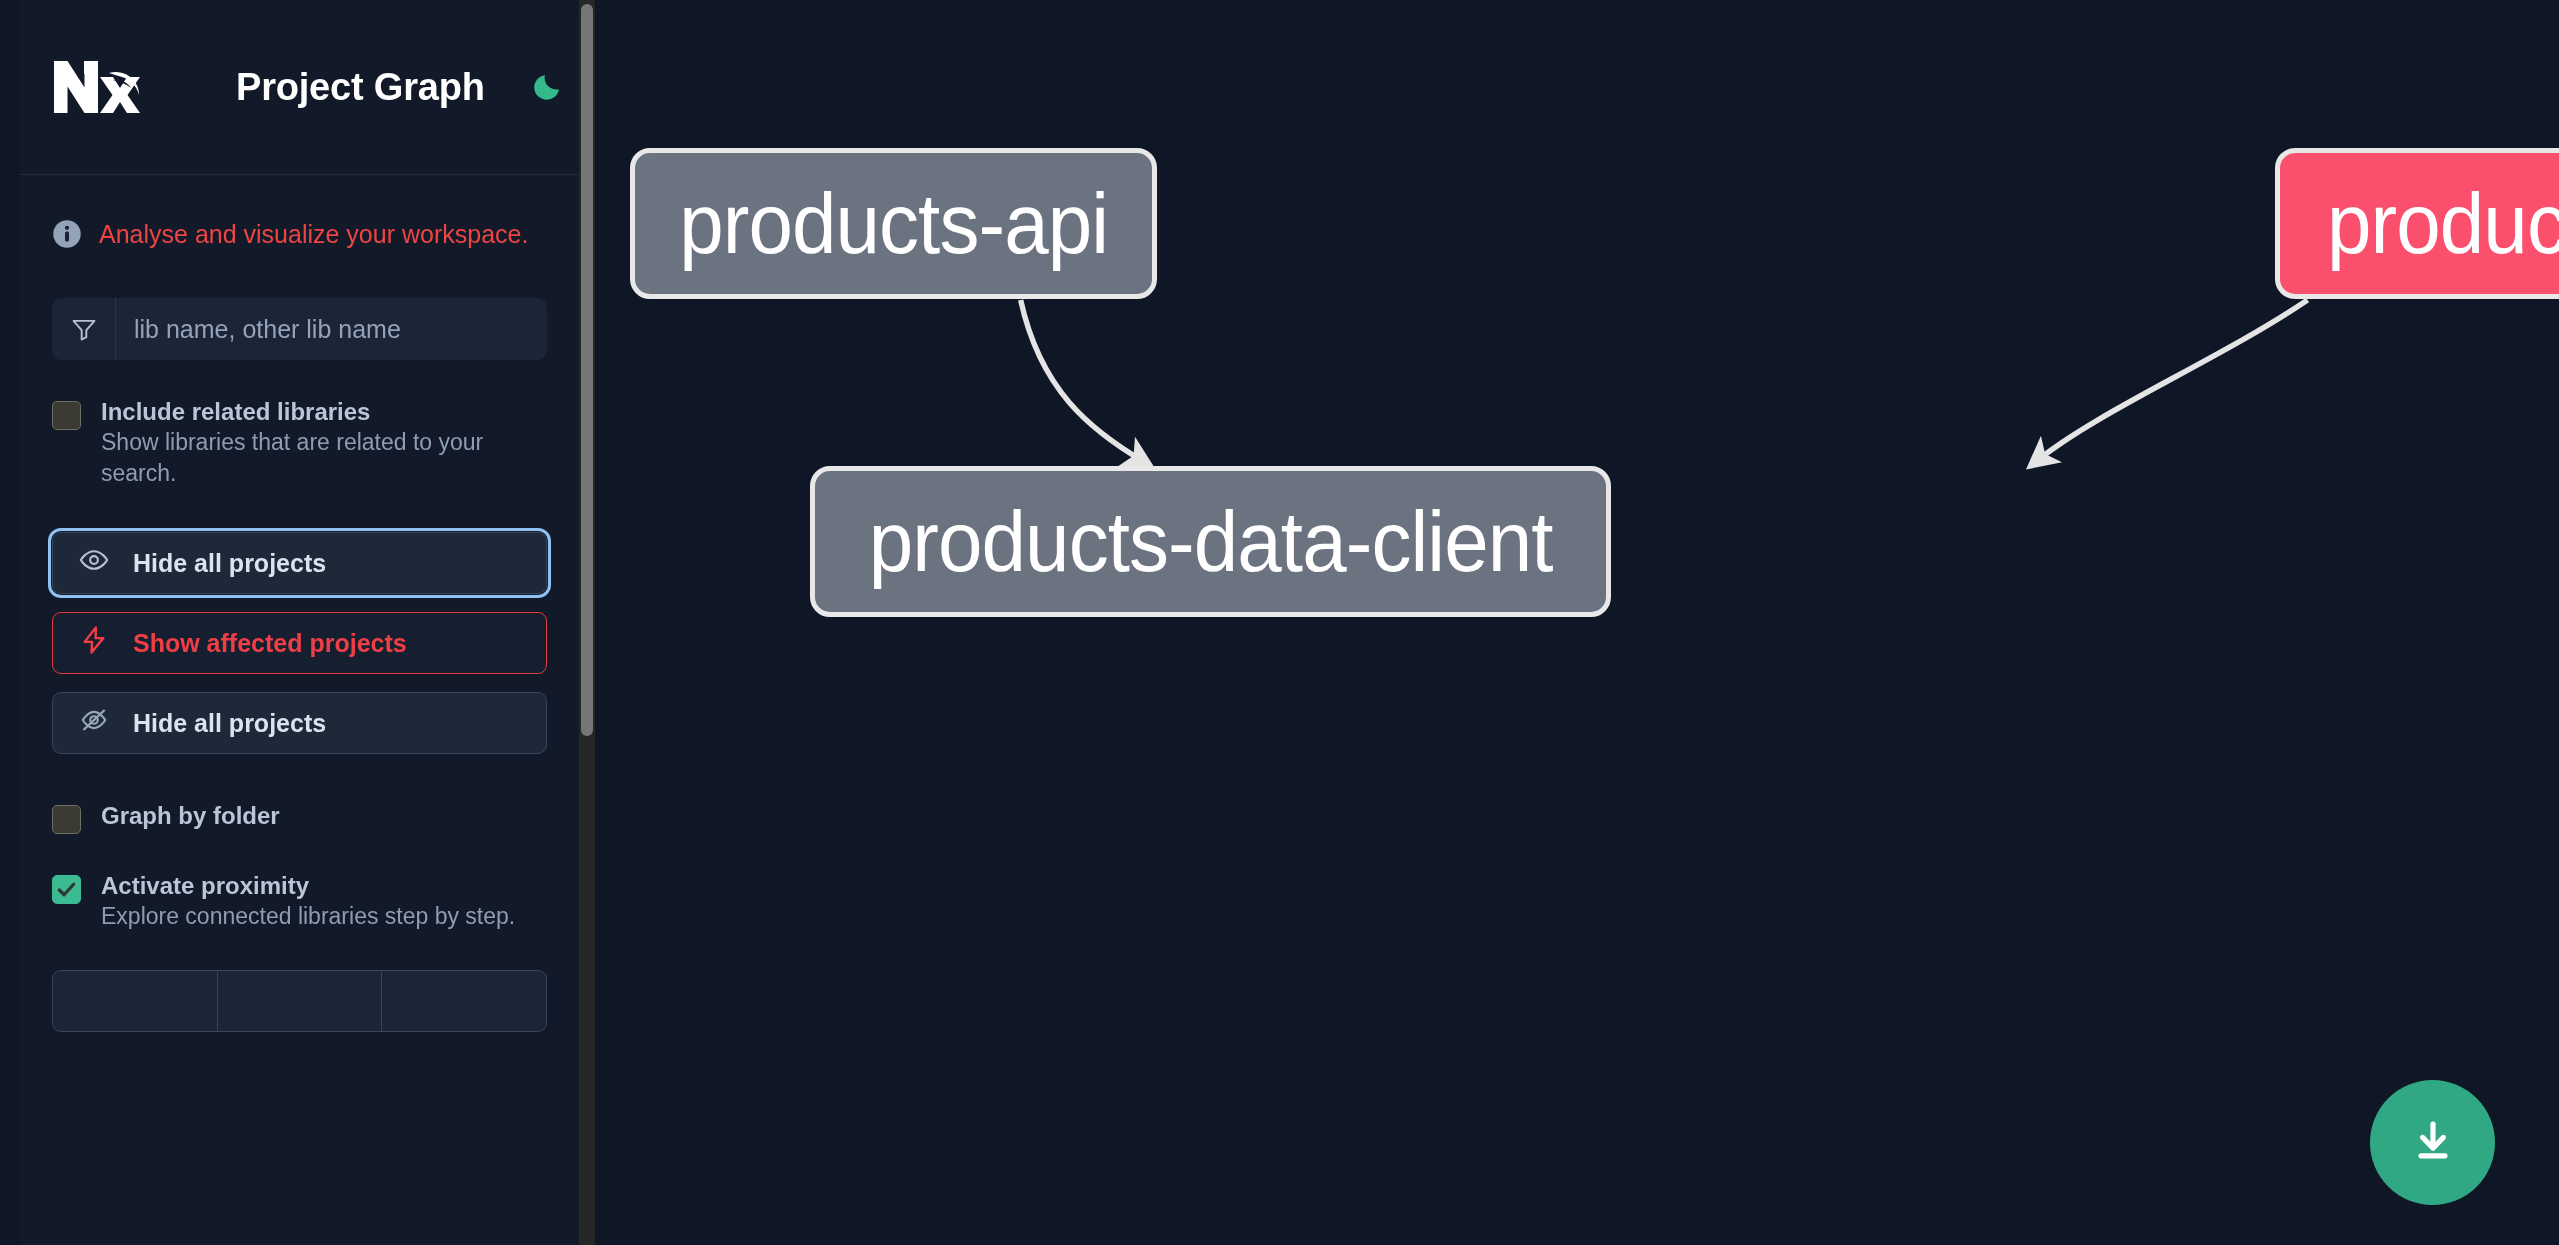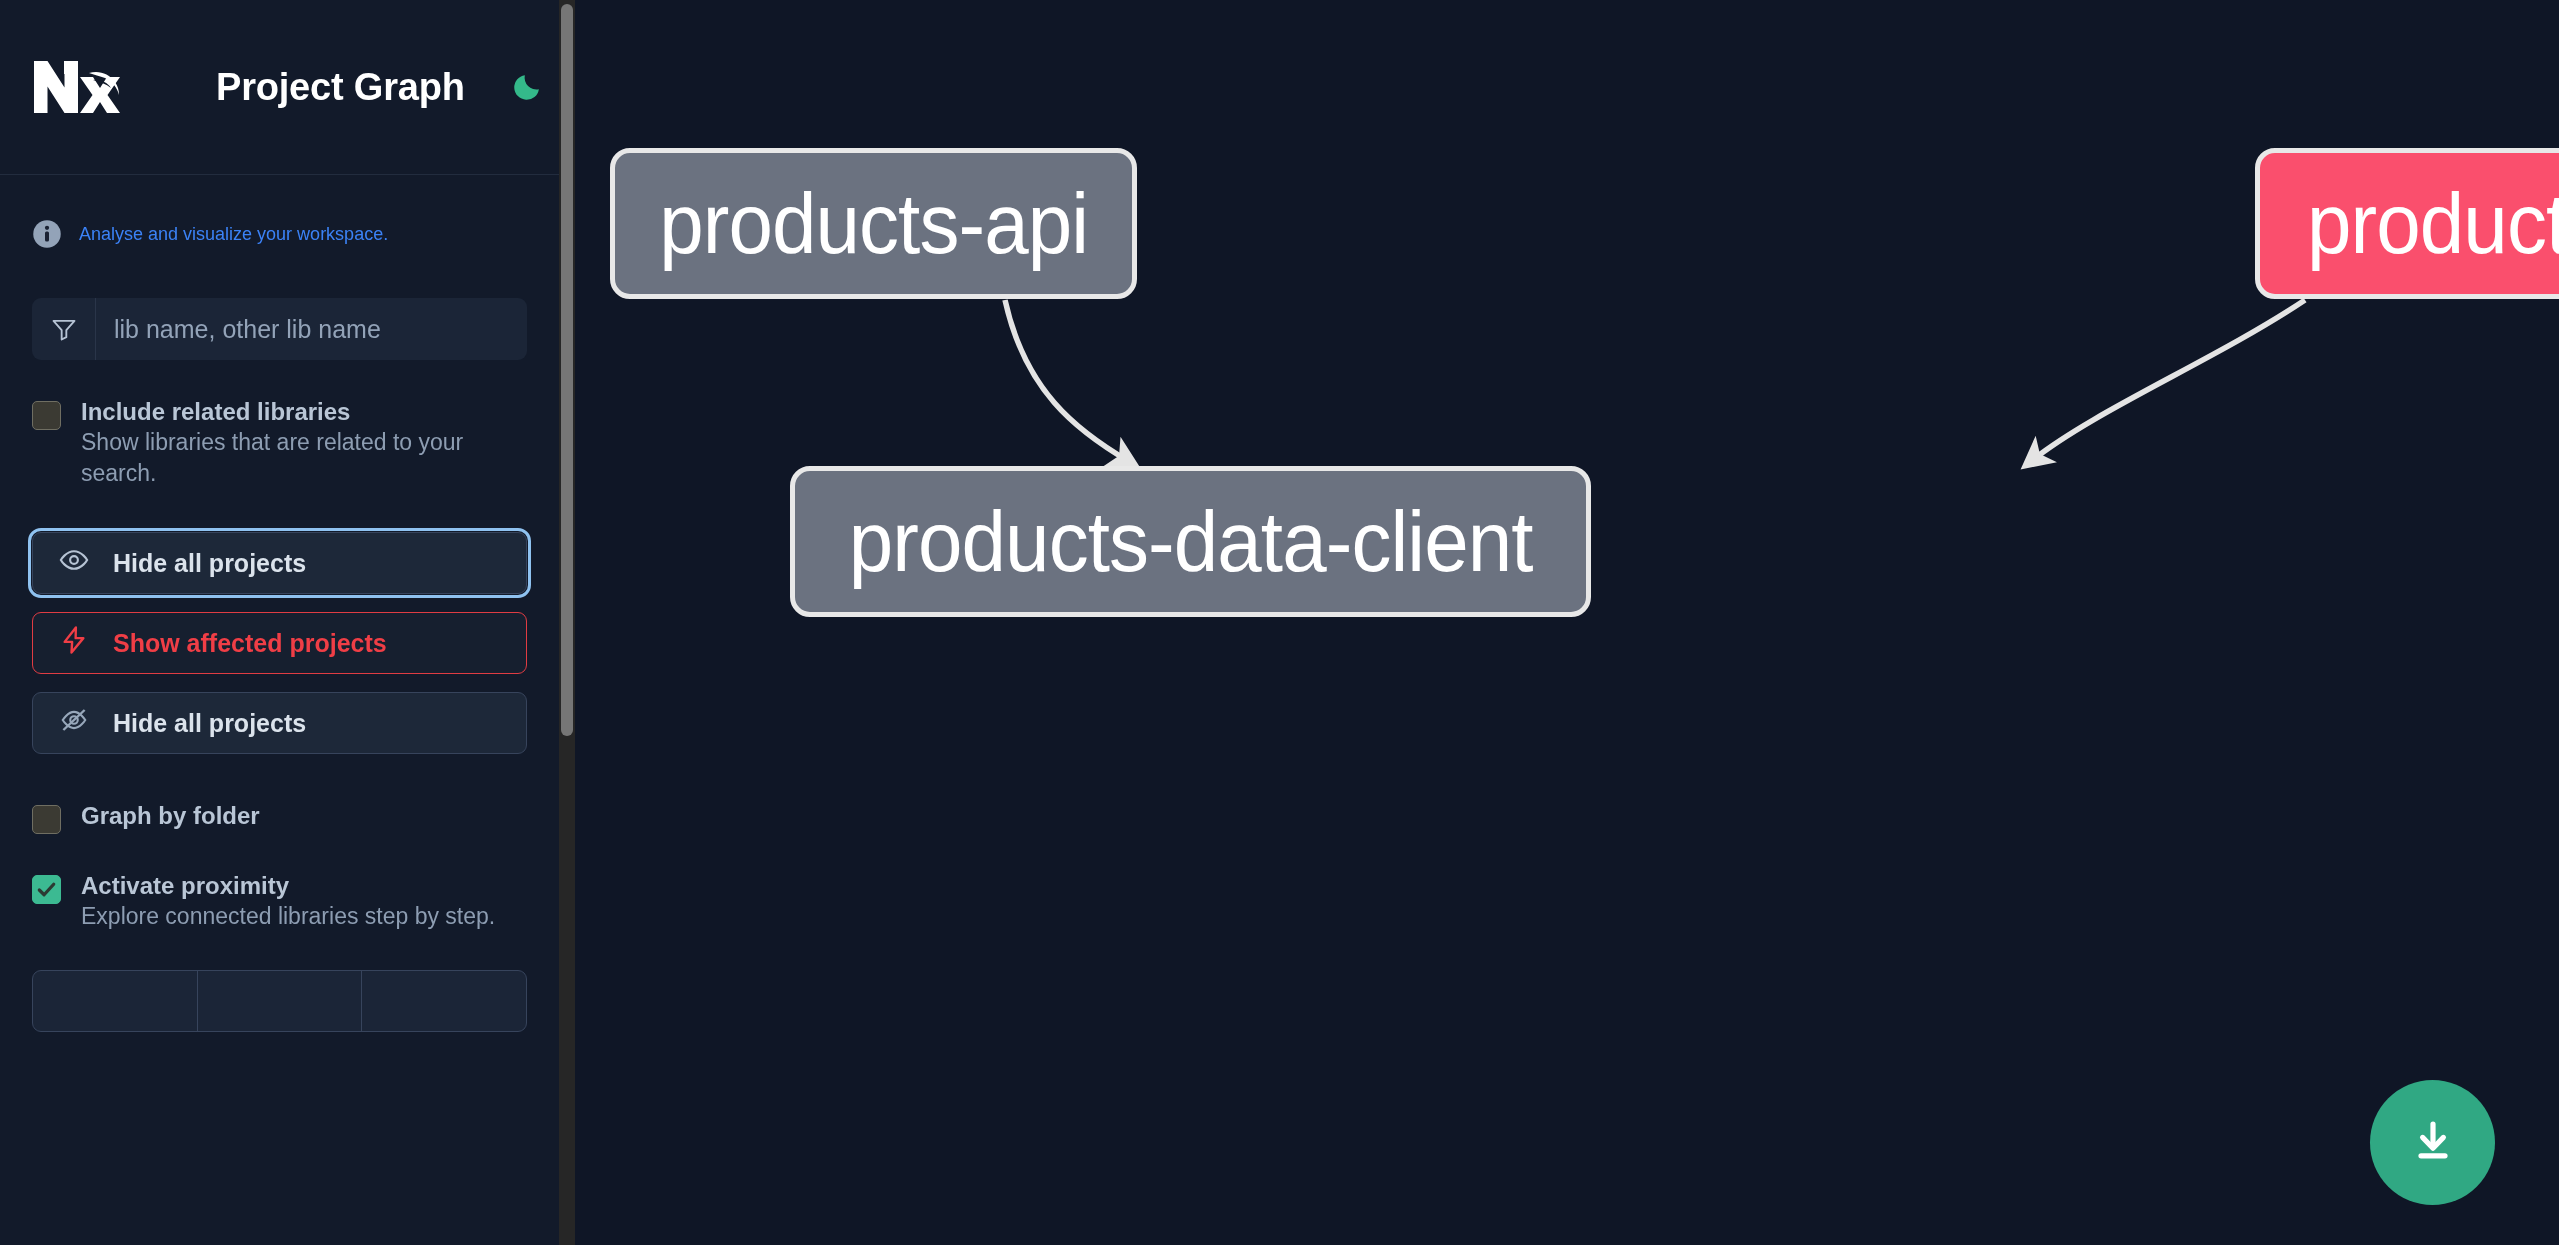--- a/index.html
+++ b/index.html
@@ -11,20 +11,21 @@
     background: #0f1626;
     font-family: "Liberation Sans", sans-serif;
   }
 
   #app {
     position: relative;
     width: 2559px;
     height: 1245px;
     display: flex;
     background: #0f1626;
+    padding-left: 20px;
   }
 
   
   #sidebar {
     position: relative;
     width: 575px;
     height: 1245px;
     background: #121a2a;
     flex: 0 0 575px;
     overflow: hidden;
@@ -62,22 +63,22 @@
 
   
   .sb-tagline {
     display: flex;
     align-items: center;
     gap: 17px;
     padding: 44px 32px 0 32px;
   }
   .info-icon { width: 30px; height: 30px; flex: 0 0 auto; }
   .tagline-text {
-    font-size: 18px;
-    color: #3b82f6;
+    font-size: 25px;
+    color: #ef4444;
     white-space: nowrap;
   }
 
   
   .sb-search-wrap { padding: 49px 32px 0 32px; }
   .search-box {
     display: flex;
     align-items: center;
     height: 62px;
     background: #1b2537;

